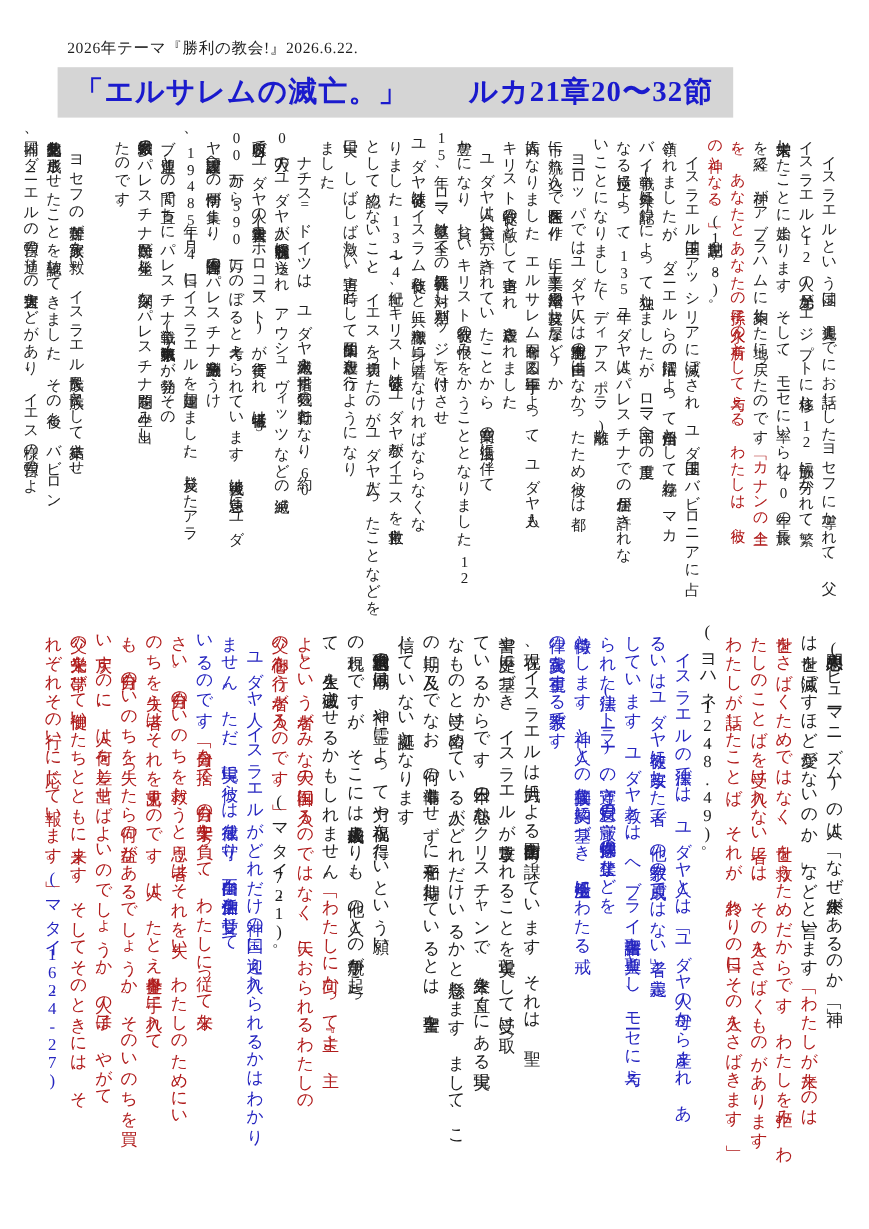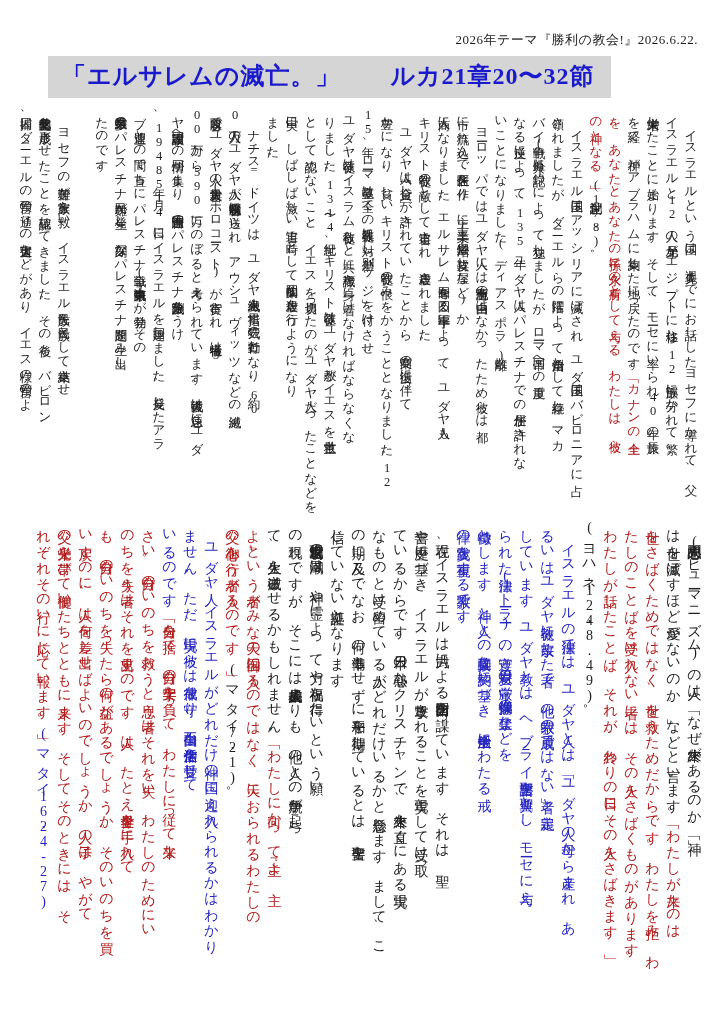--- a/index.html
+++ b/index.html
@@ -6,21 +6,21 @@
   .page{
     position:relative;
     width:724px;height:1024px;
     background:#ffffff;
     overflow:hidden;
     font-family:"Liberation Serif","DejaVu Serif",serif;
     color:var(--black);
   }
   .header{
     position:absolute;top:31px;left:56px;right:26px;
-    display:flex;justify-content:flex-end;align-items:baseline;
+    display:flex;justify-content:flex-start;align-items:baseline;
     font-size:13px;letter-spacing:.5px;color:var(--black);
   }
   .title-bar{
     position:absolute;top:56px;left:48px;
     background:var(--title_bg);
     color:var(--title_blue);
     font-size:24px;font-weight:bold;
     padding:4px 16px 6px 14px;
     letter-spacing:1px;
     white-space:nowrap;

